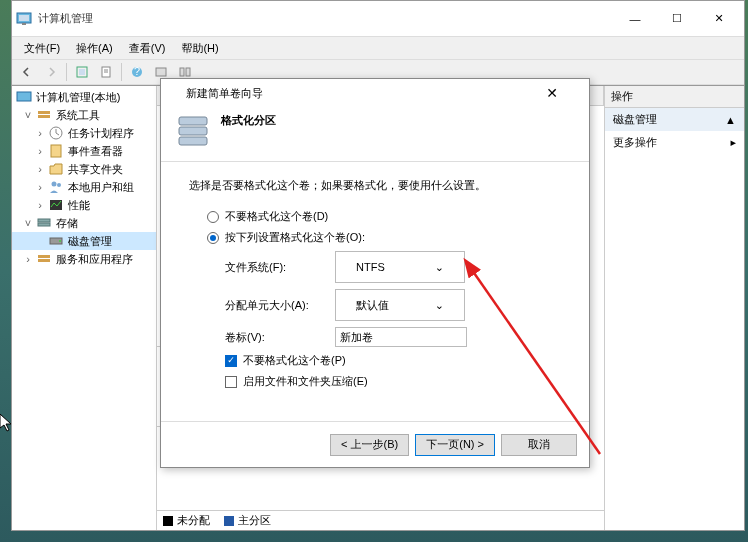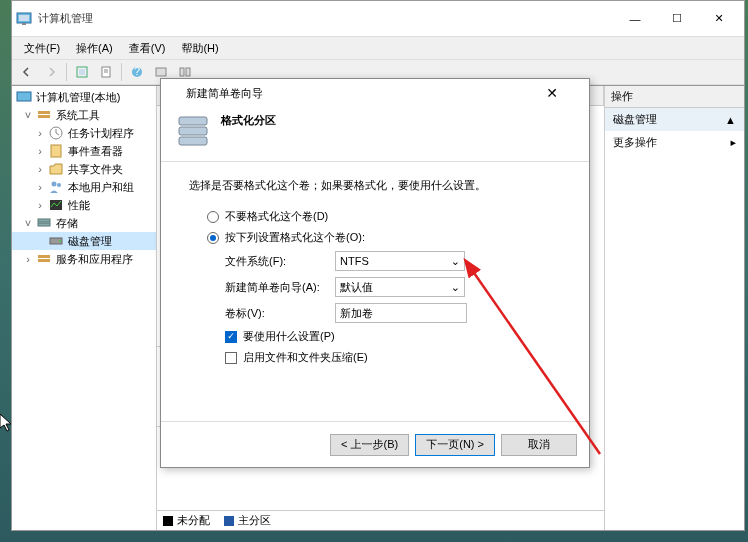--- a/index.html
+++ b/index.html
@@ -46,21 +46,21 @@
 .dlg-heading{font-weight:bold;margin-bottom:4px;}
 .dlg-sub{color:#333;font-size:11px;}
 .dlg-body{flex:1;border-top:1px solid #ddd;padding:16px 28px;}
 .dlg-instr{margin-bottom:16px;}
 .radio-row{display:flex;align-items:center;gap:6px;margin:6px 0 6px 18px;}
 .radio{width:12px;height:12px;border:1px solid #666;border-radius:50%;display:flex;align-items:center;justify-content:center;}
 .radio.checked::after{content:"";width:6px;height:6px;background:#0066cc;border-radius:50%;}
 .form-row{display:flex;align-items:center;margin:6px 0 6px 36px;}
 .form-label{width:110px;}
 .form-input{width:132px;height:20px;border:1px solid #bbb;padding:0 4px;background:#fff;}
-.form-select{width:130px;height:20px;border:1px solid #bbb;background:#fff;display:flex;align-items:center;justify-content:space-between;padding:0 4px;}
+.form-select{width:130px;height:32px;border:1px solid #bbb;background:#fff;display:flex;align-items:center;justify-content:space-between;padding:0 20px;}
 .chk-row{display:flex;align-items:center;gap:6px;margin:6px 0 6px 36px;}
 .chk{width:12px;height:12px;border:1px solid #666;display:flex;align-items:center;justify-content:center;}
 .chk.checked{background:#0066cc;border-color:#0066cc;}
 .chk.checked::after{content:"✓";color:#fff;font-size:9px;line-height:1;}
 .dlg-footer{height:46px;border-top:1px solid #ddd;display:flex;align-items:center;justify-content:flex-end;padding:0 12px;gap:6px;}
 .btn{min-width:76px;height:22px;border:1px solid #adadad;background:#e1e1e1;display:flex;align-items:center;justify-content:center;padding:0 10px;}
 .btn.default{border-color:#0078d7;}
 
 
 .arrow{position:absolute;z-index:20;pointer-events:none;}
@@ -294,34 +294,34 @@
     </div>
 
     <div class="form-row">
       <span class="form-label">文件系统(F):</span>
       <div class="form-select">
         <span>NTFS</span>
         <span>⌄</span>
       </div>
     </div>
     <div class="form-row">
-      <span class="form-label">新建简单卷向导(A):</span>
+      <span class="form-label">分配单元大小(A):</span>
       <div class="form-select">
         <span>默认值</span>
         <span>⌄</span>
       </div>
     </div>
     <div class="form-row">
       <span class="form-label">卷标(V):</span>
       <input class="form-input" value="新加卷" style="">
     </div>
 
     <div class="chk-row">
       <span class="chk checked"></span>
-      <span>要使用什么设置(P)</span>
+      <span>不要格式化这个卷(P)</span>
     </div>
     <div class="chk-row">
       <span class="chk"></span>
       <span>启用文件和文件夹压缩(E)</span>
     </div>
   </div>
   <div class="dlg-footer">
     <div class="btn">&lt; 上一步(B)</div>
     <div class="btn default">下一页(N) &gt;</div>
     <div class="btn">取消</div>

